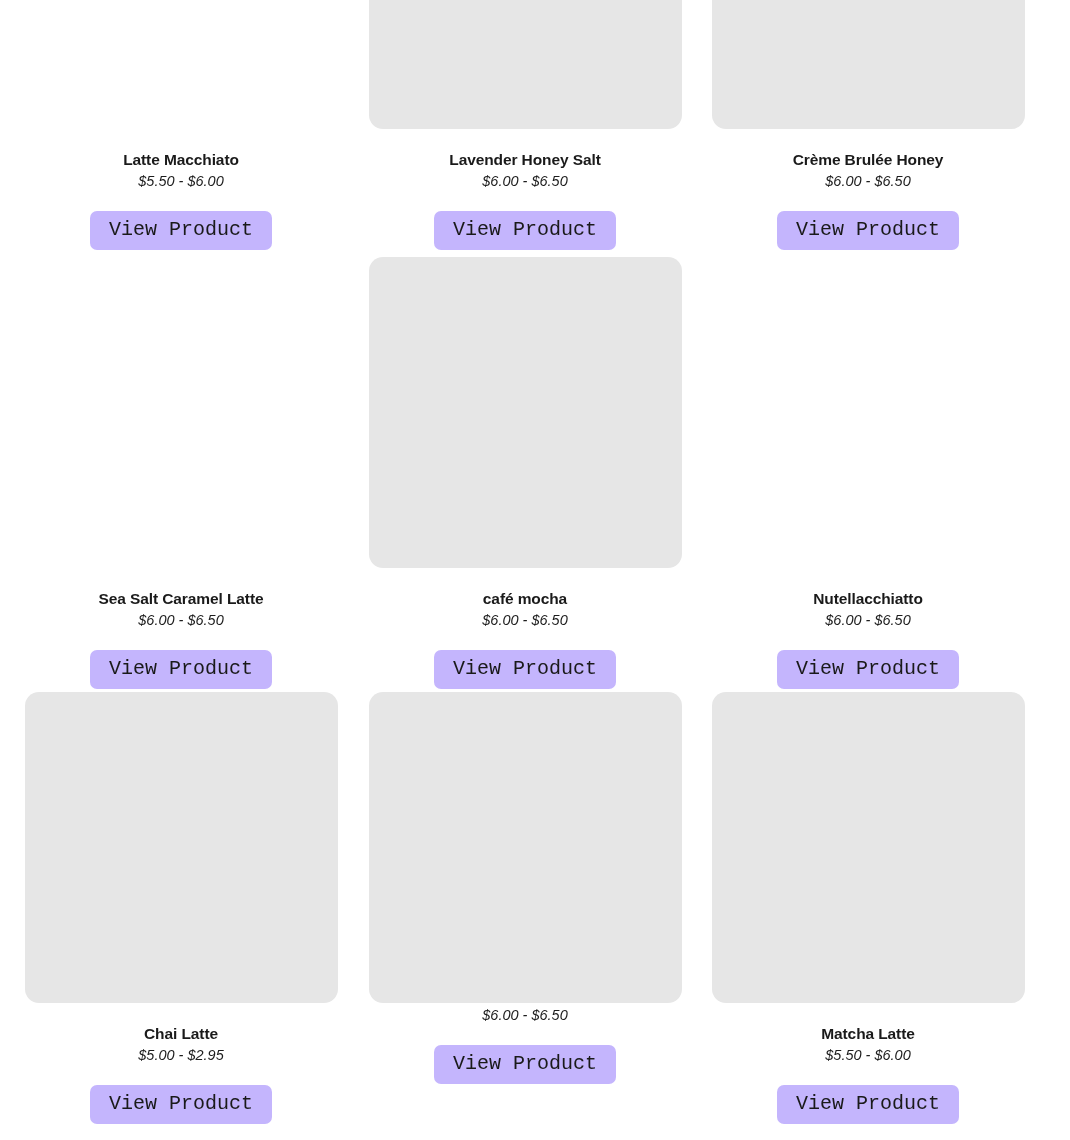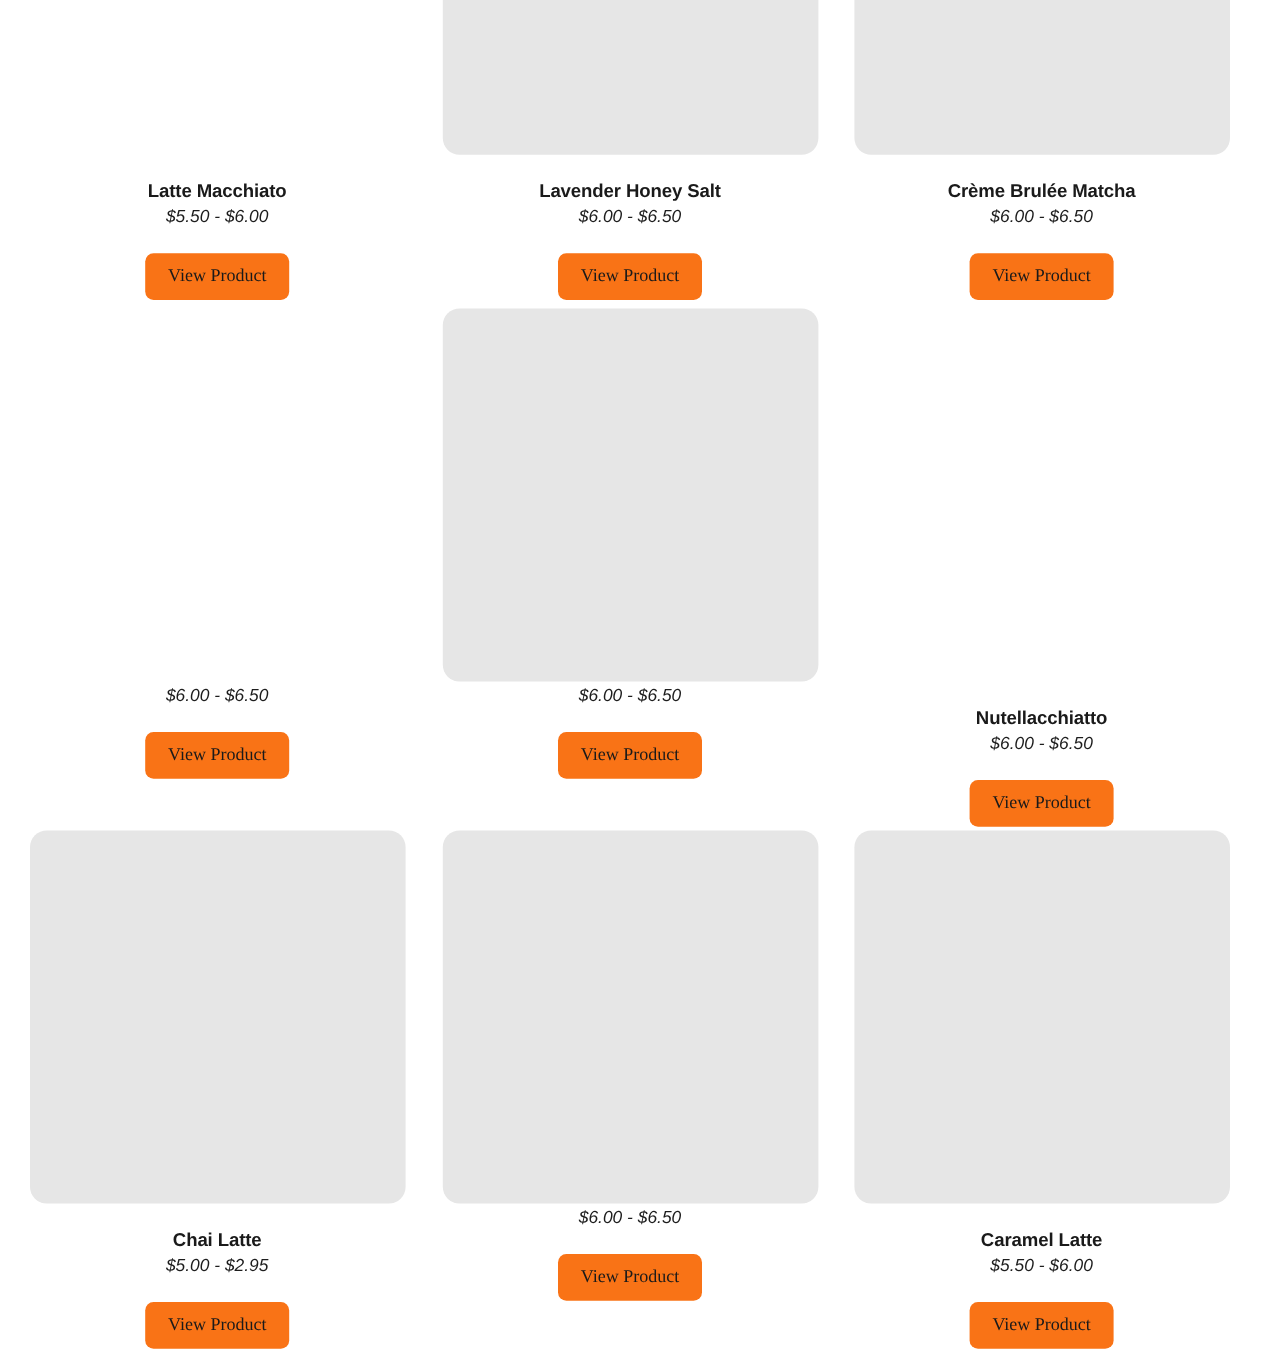--- a/index.html
+++ b/index.html
@@ -68,25 +68,25 @@
     font-size: 14.5px;
     font-style: italic;
     line-height: 19px;
     color: #1d1d1d;
   }
 
   .product-action {
     display: inline-block;
     margin-top: 20px;
     padding: 10px 19px 11px;
-    font-family: Liberation Serif, serif;
-    font-size: 15px;
+    font-family: Liberation Mono, monospace;
+    font-size: 20px;
     line-height: 18px;
     color: #1a1a1a;
-    background: #f97316;
+    background: #c4b5fd;
     border: none;
     border-radius: 7px;
     cursor: pointer;
     white-space: nowrap;
   }
 </style>
 </head>
 <body>
 
 <div id="product-grid">
@@ -100,33 +100,35 @@
 
   <div class="product-card col-1 row-0">
     <div class="product-thumb"></div>
     <p class="product-title">Lavender Honey Salt</p>
     <p class="product-price">$6.00 - $6.50</p>
     <button class="product-action">View Product</button>
   </div>
 
   <div class="product-card col-2 row-0">
     <div class="product-thumb"></div>
-    <p class="product-title">Crème Brulée Matcha</p>
+    <p class="product-title">Crème Brulée Honey</p>
     <p class="product-price">$6.00 - $6.50</p>
     <button class="product-action">View Product</button>
   </div>
 
   <div class="product-card col-0 row-1">
     <div class="product-thumb hidden-img"></div>
+    <p class="product-title">Sea Salt Caramel Latte</p>
     <p class="product-price">$6.00 - $6.50</p>
     <button class="product-action">View Product</button>
   </div>
 
   <div class="product-card col-1 row-1">
     <div class="product-thumb tall"></div>
+    <p class="product-title">café mocha</p>
     <p class="product-price">$6.00 - $6.50</p>
     <button class="product-action">View Product</button>
   </div>
 
   <div class="product-card col-2 row-1">
     <div class="product-thumb hidden-img"></div>
     <p class="product-title">Nutellacchiatto</p>
     <p class="product-price">$6.00 - $6.50</p>
     <button class="product-action">View Product</button>
   </div>
@@ -139,18 +141,18 @@
   </div>
 
   <div class="product-card col-1 row-2">
     <div class="product-thumb"></div>
     <p class="product-price">$6.00 - $6.50</p>
     <button class="product-action">View Product</button>
   </div>
 
   <div class="product-card col-2 row-2">
     <div class="product-thumb"></div>
-    <p class="product-title">Caramel Latte</p>
+    <p class="product-title">Matcha Latte</p>
     <p class="product-price">$5.50 - $6.00</p>
     <button class="product-action">View Product</button>
   </div>
 
 </div>
 
 </body></html>

